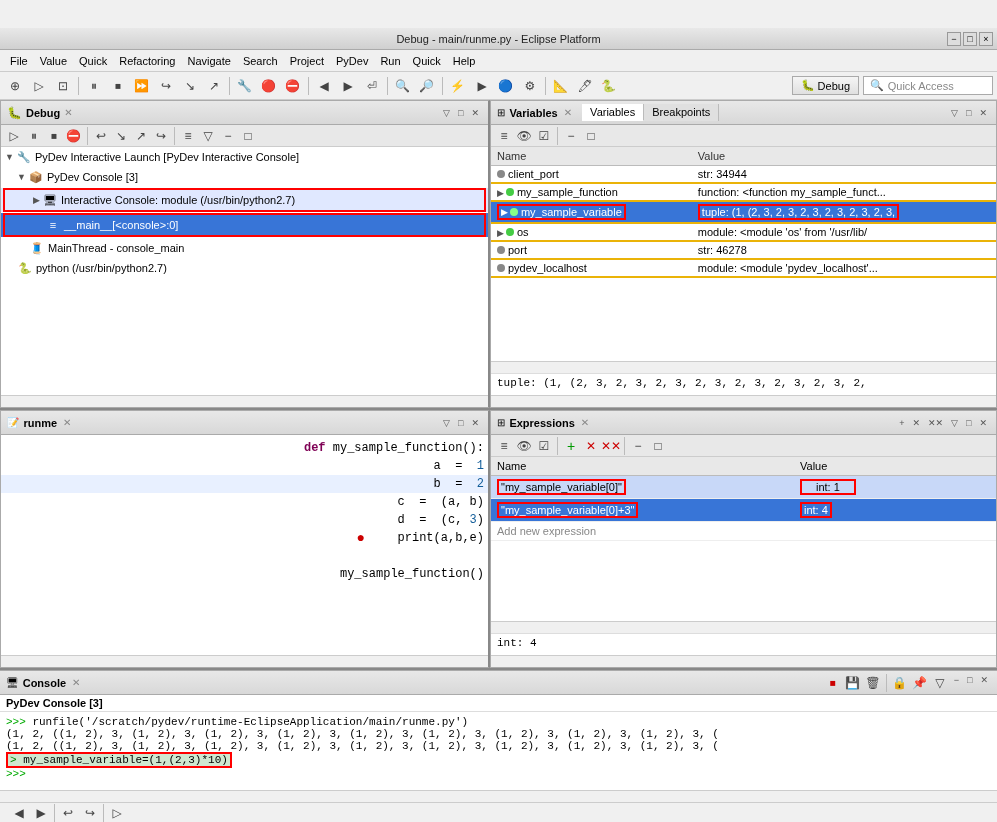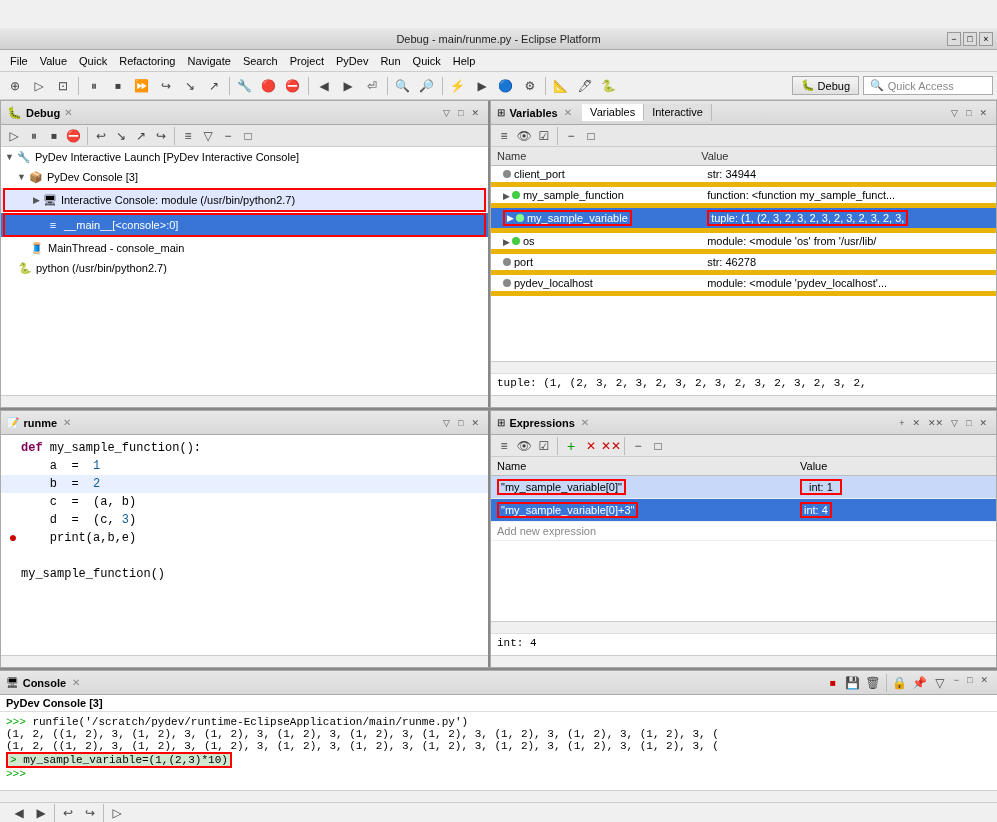--- a/index.html
+++ b/index.html
@@ -191,22 +191,22 @@
     }
     .vars-table th {
       background: #e8e8e8;
       border-bottom: 1px solid #bbb;
       padding: 3px 6px;
       text-align: left;
       font-weight: normal;
       color: #333;
     }
     .vars-table td {
-      padding: 2px 12px;
-      border-bottom: 5px solid #eab308;
+      padding: 2px 6px;
+      border-bottom: 2px solid #eab308;
       white-space: nowrap;
     }
     .vars-row { cursor: pointer; }
     .vars-row.highlighted { background: #b0c8f8; }
     .dot-green { display: inline-block; width: 8px; height: 8px; border-radius: 50%; background: #44cc44; margin-right: 3px; }
     .dot-gray { display: inline-block; width: 8px; height: 8px; border-radius: 50%; background: #888; margin-right: 3px; }
 
     
     .middle-panels {
       display: flex;
@@ -226,20 +226,21 @@
       font-family: 'Courier New', monospace;
       font-size: 12px;
       padding: 4px 0;
     }
     .code-line {
       display: flex;
       align-items: center;
       height: 18px;
       padding: 0 4px;
       white-space: nowrap;
+      justify-content: flex-end;
     }
     .code-line.highlighted { background: #e8f0ff; }
     .line-marker { width: 16px; display: inline-flex; align-items: center; justify-content: center; color: #c00; font-size: 10px; }
     .code-text { color: #000; }
     .kw { color: #7f0055; font-weight: bold; }
     .fn { color: #000; }
     .num { color: #125d99; }
 
     
     .expr-panel {
@@ -468,21 +469,21 @@
       <div class="scrollbar-h"></div>
     </div>
 
     <div class="panel vars-panel">
       <div class="panel-header">
         <span style="font-size:10px;">⊞</span>
         <span class="panel-title">Variables</span>
         <span style="font-size:10px;color:#888;margin:0 2px;">✕</span>
         <div class="panel-tab-strip" style="border:none;margin-left:4px;">
           <div class="panel-tab active">Variables</div>
-          <div class="panel-tab">Interactive</div>
+          <div class="panel-tab">Breakpoints</div>
         </div>
         <div class="panel-controls">
           <span class="panel-ctrl-btn">▽</span>
           <span class="panel-ctrl-btn">□</span>
           <span class="panel-ctrl-btn">✕</span>
         </div>
       </div>
 
       <div style="height:22px;background:#e8e8e8;border-bottom:1px solid #ccc;display:flex;align-items:center;padding:0 4px;gap:2px;">
         <div class="toolbar-btn" style="width:18px;height:18px;">≡</div>
@@ -627,21 +628,21 @@
               <th style="width:60%;">Name</th>
               <th>Value</th>
             </tr>
           </thead>
           <tbody>
             <tr class="expr-row" style="background:#c8d8f8;">
               <td>
                 <div style="border:2px solid red;display:inline-block;padding:0 2px;">"my_sample_variable[0]"</div>
               </td>
               <td>
-                <div style="border:2px solid red;display:inline-block;padding:0 7px;">int: 1</div>
+                <div style="border:2px solid red;display:inline-block;padding:0 14px;">int: 1</div>
               </td>
             </tr>
             <tr class="expr-row selected" style="background:#3875d7;color:white;">
               <td>
                 <span style="border:2px solid red;display:inline-block;padding:0 2px;background:#3875d7;">"my_sample_variable[0]+3"</span>
               </td>
               <td>
                 <span style="border:2px solid red;display:inline-block;padding:0 2px;background:#3875d7;">int: 4</span>
               </td>
             </tr>

